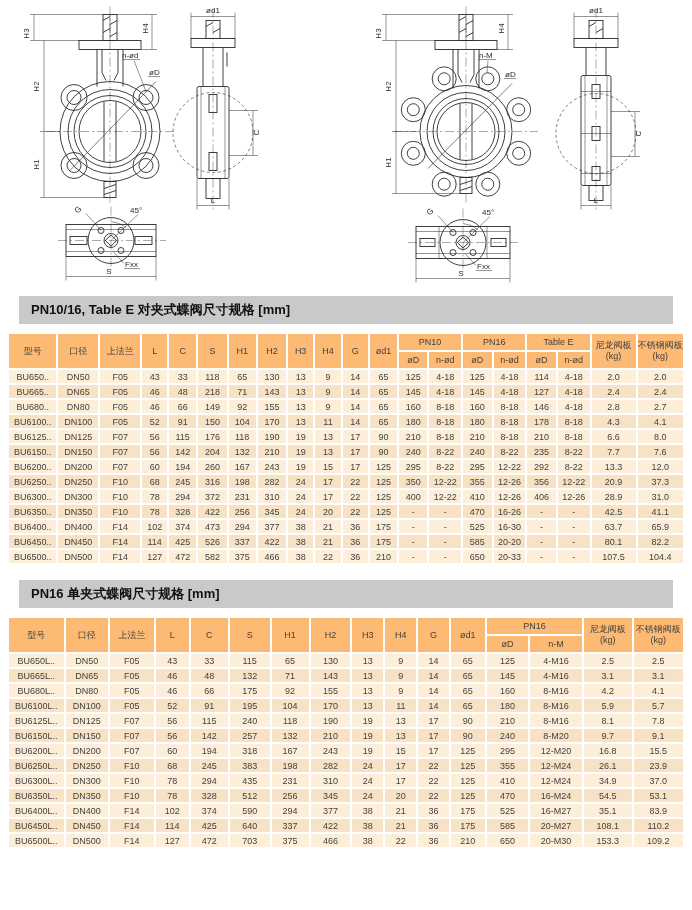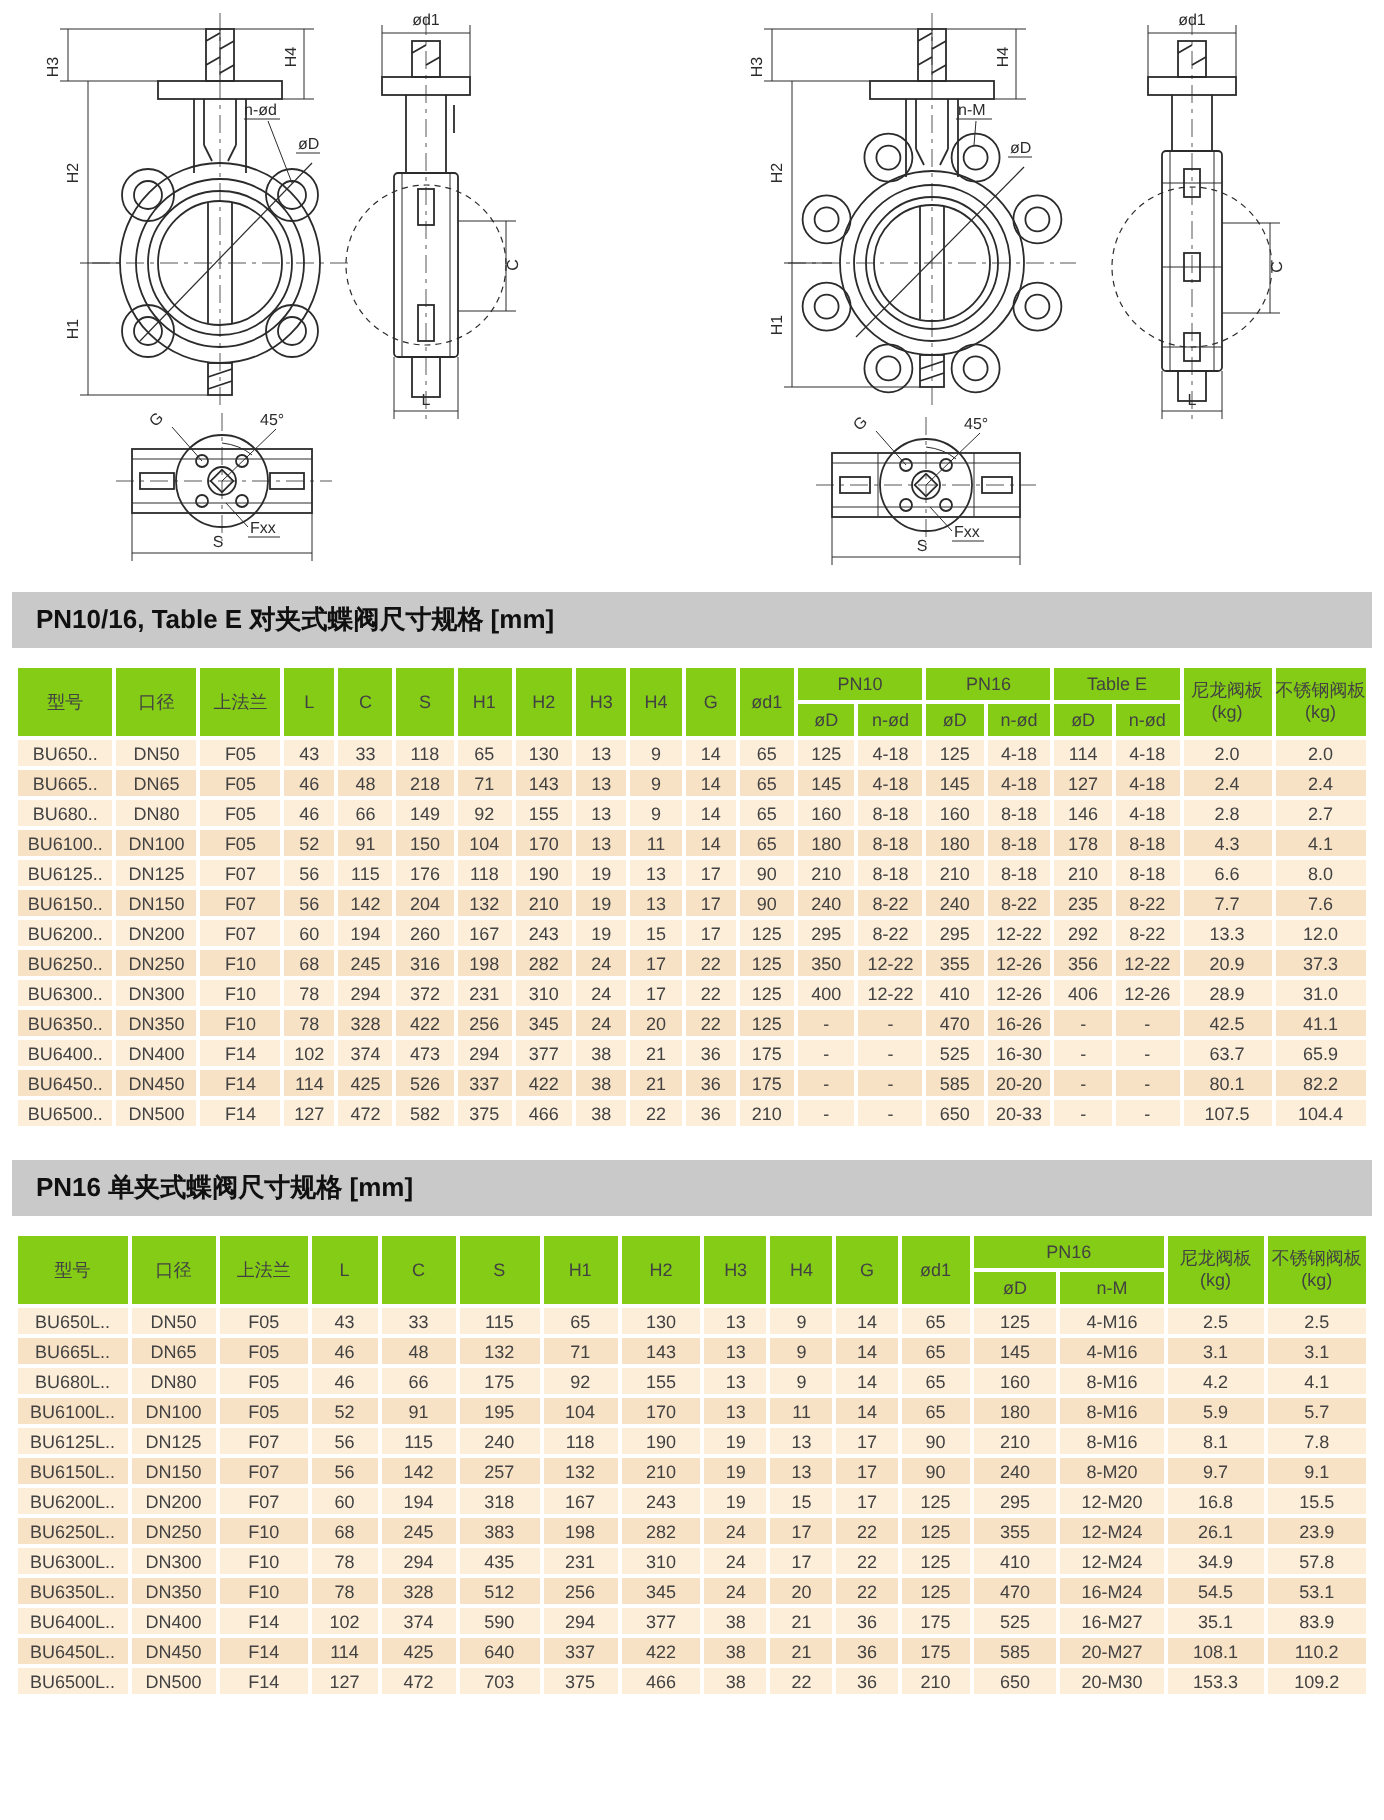--- a/index.html
+++ b/index.html
@@ -4,31 +4,31 @@
 <style>
   * { box-sizing: border-box; }
   html,body { margin:0; padding:0; background:#fff; }
   body { width:692px; font-family:"Liberation Sans", sans-serif; color:#3c3c3c; }
 
   .drawings { width:692px; height:296px; display:flex; background:#fff; }
   .drawings svg { flex:0 0 346px; }
   svg text { font-family:"Liberation Sans", sans-serif; font-size:8px; fill:#2b2b2b; }
 
   .bar {
-    margin:0 6px; background:#c9c9c9; color:#101010;
+    margin:0 19px; background:#c9c9c9; color:#101010;
     font-size:13px; font-weight:bold; padding:5px 16px 5px 12px;
   }
 
   table {
     width:678px; margin:8px 7px 15px 7px;
     border-collapse:collapse; table-layout:fixed;
     font-size:9px; color:#424242;
   }
   th, td { border:2px solid #ffffff; text-align:center; vertical-align:middle; padding:1px 0; }
-  thead th { background:#84cc16; font-weight:normal; height:18px; white-space:pre-line; line-height:1.2; }
+  thead th { background:#fdba74; font-weight:normal; height:18px; white-space:pre-line; line-height:1.2; }
   tbody td { height:15px; }
   tbody tr:nth-child(odd) td { background:#fdeeda; }
   tbody tr:nth-child(even) td { background:#f8e2c5; }
 </style>
 </head>
 <body>
 
 <div class="drawings">
 
   <svg viewBox="0 0 346 295">
@@ -841,21 +841,21 @@
         <td>435</td>
         <td>231</td>
         <td>310</td>
         <td>24</td>
         <td>17</td>
         <td>22</td>
         <td>125</td>
         <td>410</td>
         <td>12-M24</td>
         <td>34.9</td>
-        <td>57.8</td>
+        <td>37.0</td>
       </tr>
       <tr>
         <td>BU6350L..</td>
         <td>DN350</td>
         <td>F10</td>
         <td>78</td>
         <td>328</td>
         <td>512</td>
         <td>256</td>
         <td>345</td>

